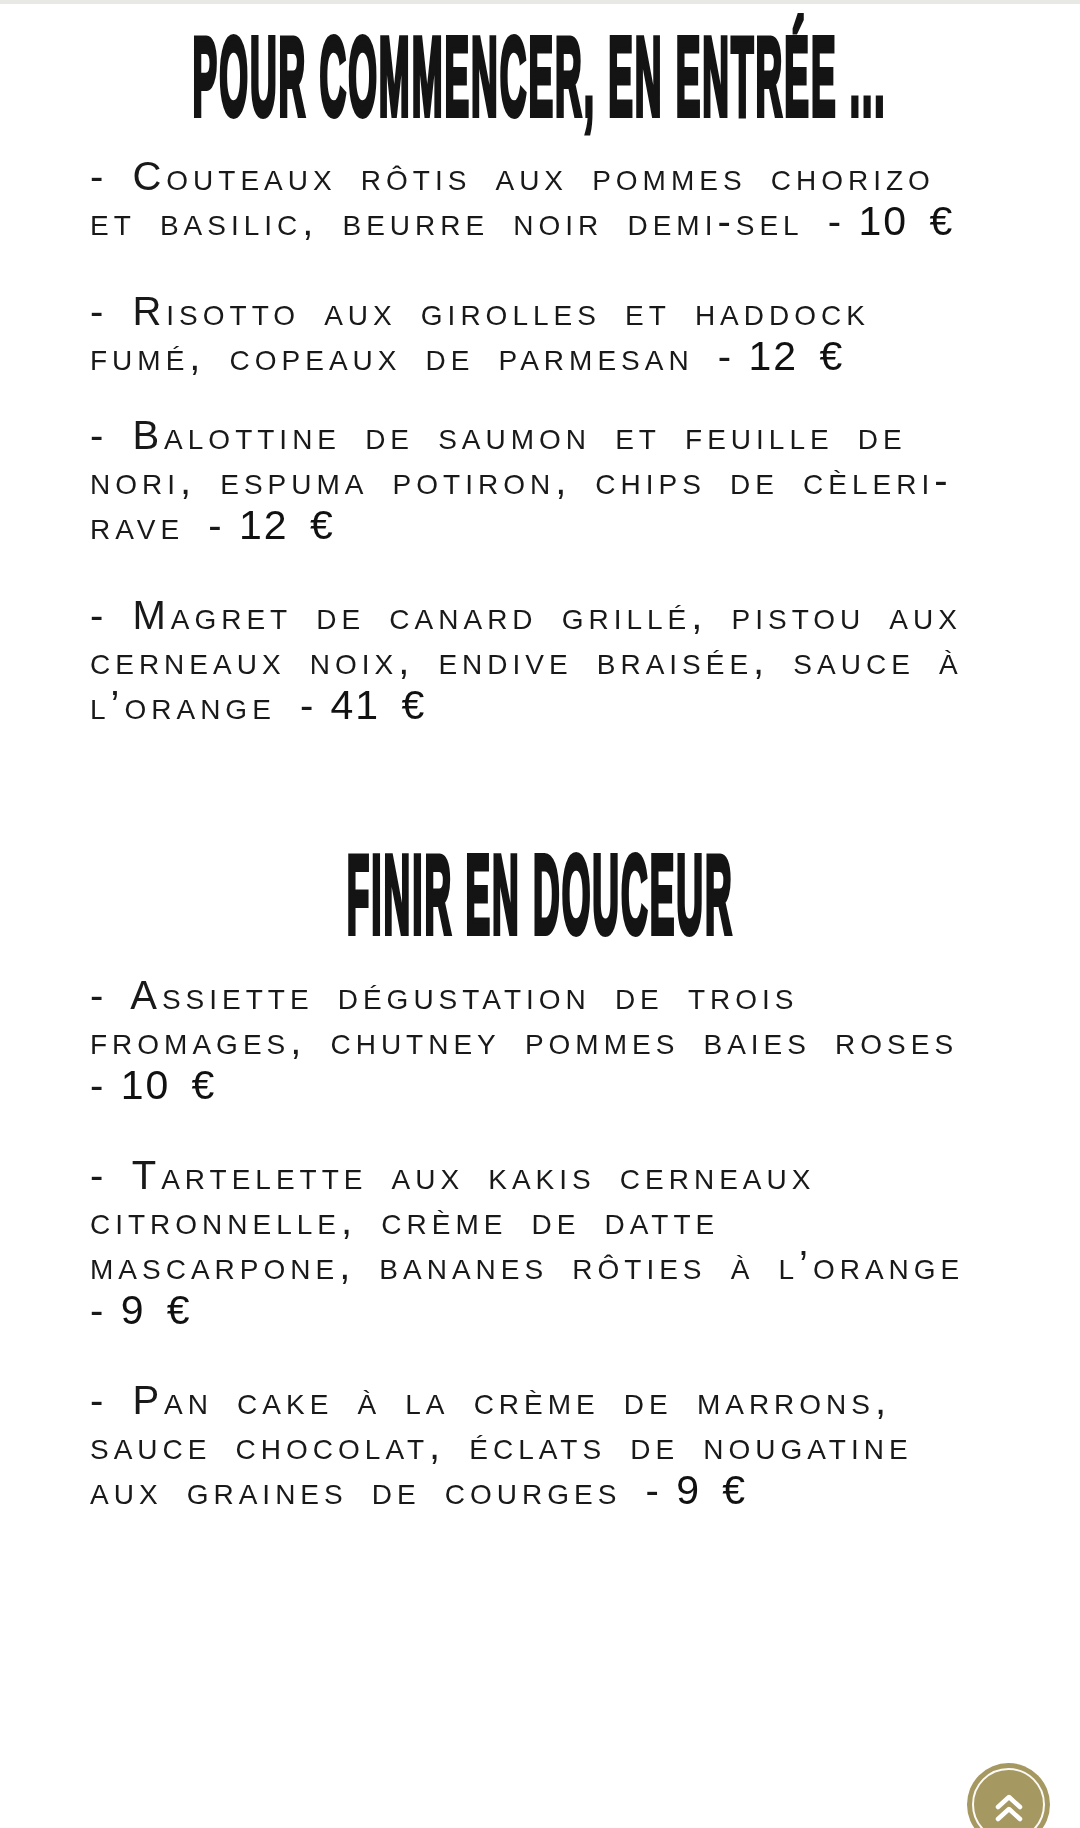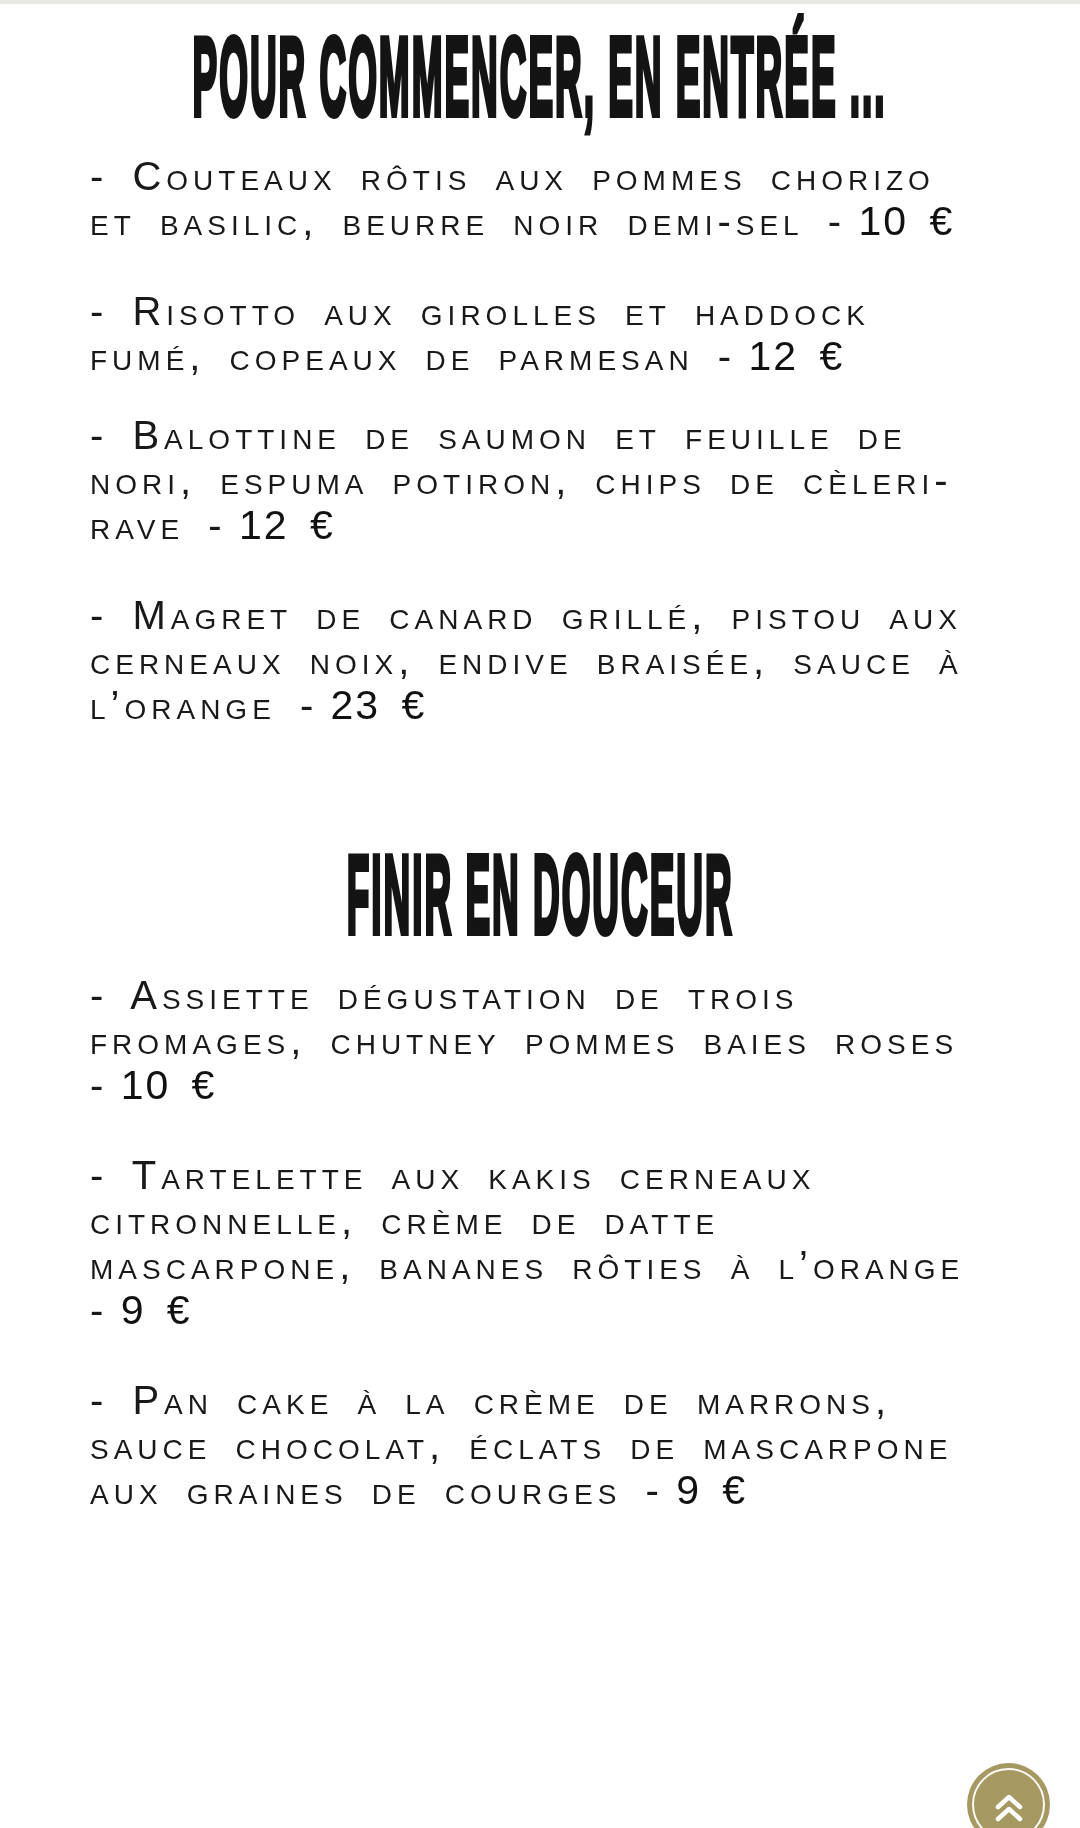--- a/index.html
+++ b/index.html
@@ -115,30 +115,30 @@
   <section class="s1">
     <h2 class="heading">
       <span class="condense">POUR COMMENCER, EN ENTRÉE ...</span>
     </h2>
     <p class="item first"><span>- Couteaux rôtis aux pommes chorizo et basilic, beurre noir demi-sel -</span><strong class="price">10 €</strong></p>
     <p class="item"><span>- Risotto aux girolles et haddock fumé, copeaux de parmesan -</span><strong class="price">12 €</strong></p>
   </section>
 
   <section class="s2">
     <p class="item first"><span>- Balottine de saumon et feuille de nori, espuma potiron, chips de cèleri-rave -</span><strong class="price">12 €</strong></p>
-    <p class="item"><span>- Magret de canard grillé, pistou aux cerneaux noix, endive braisée, sauce à l’orange -</span><strong class="price">23 €</strong></p>
+    <p class="item"><span>- Magret de canard grillé, pistou aux cerneaux noix, endive braisée, sauce à l’orange -</span><strong class="price">41 €</strong></p>
   </section>
 
   <section class="s3">
     <h2 class="heading">
       <span class="condense">FINIR EN DOUCEUR</span>
     </h2>
     <p class="item first"><span>- Assiette dégustation de trois fromages, chutney pommes baies roses -</span><strong class="price">10 €</strong></p>
     <p class="item"><span>- Tartelette aux kakis cerneaux citronnelle, crème de datte mascarpone, bananes rôties à l’orange -</span><strong class="price">9 €</strong></p>
-    <p class="item"><span>- Pan cake à la crème de marrons, sauce chocolat, éclats de mascarpone aux graines de courges -</span><strong class="price">9 €</strong></p>
+    <p class="item"><span>- Pan cake à la crème de marrons, sauce chocolat, éclats de nougatine aux graines de courges -</span><strong class="price">9 €</strong></p>
   </section>
 
 </main>
 
 <button class="scroll-top" aria-label="Scroll to top">
   <span style="display:flex;">
     <svg width="38" height="36" viewBox="0 0 38 36" fill="none" xmlns="http://www.w3.org/2000/svg">
       <path d="M8 16 L19 6 L30 16" stroke="#ffffff" stroke-width="4.5" fill="none" stroke-linecap="round" stroke-linejoin="round"></path>
       <path d="M8 28 L19 18 L30 28" stroke="#ffffff" stroke-width="4.5" fill="none" stroke-linecap="round" stroke-linejoin="round"></path>
     </svg>

